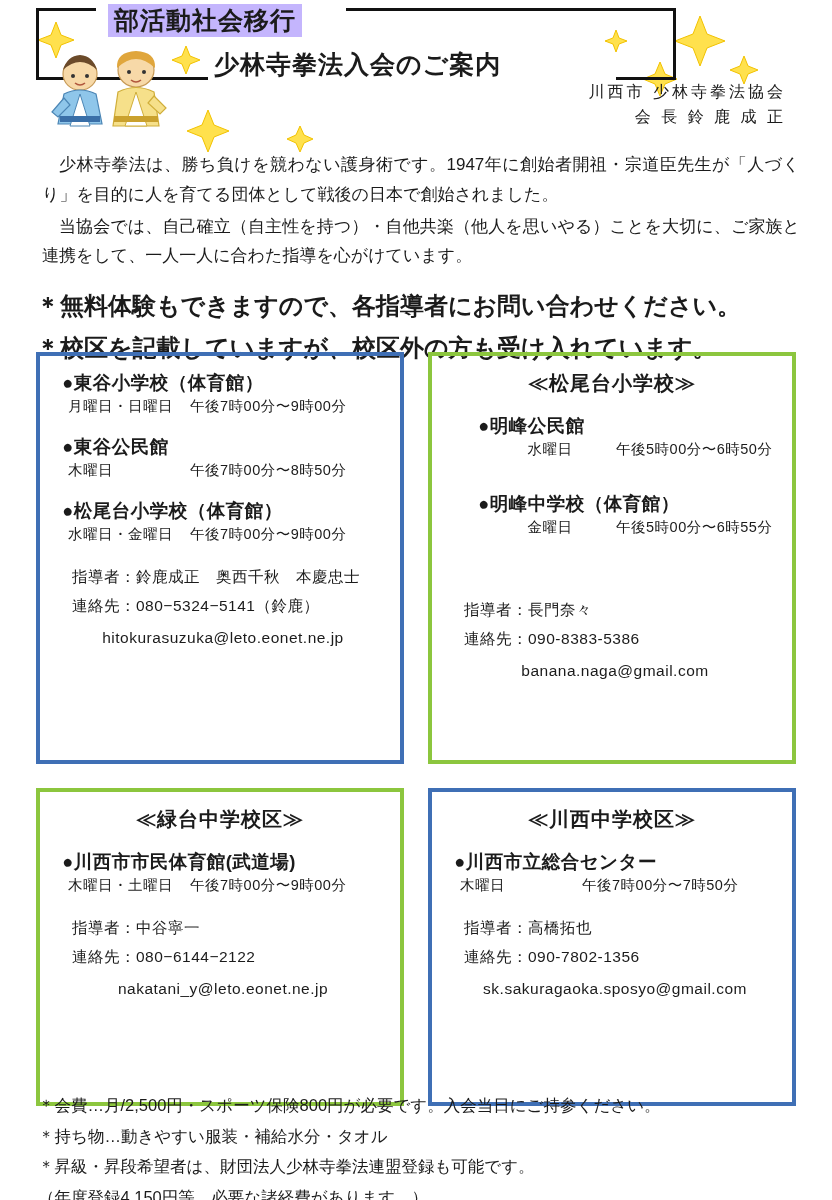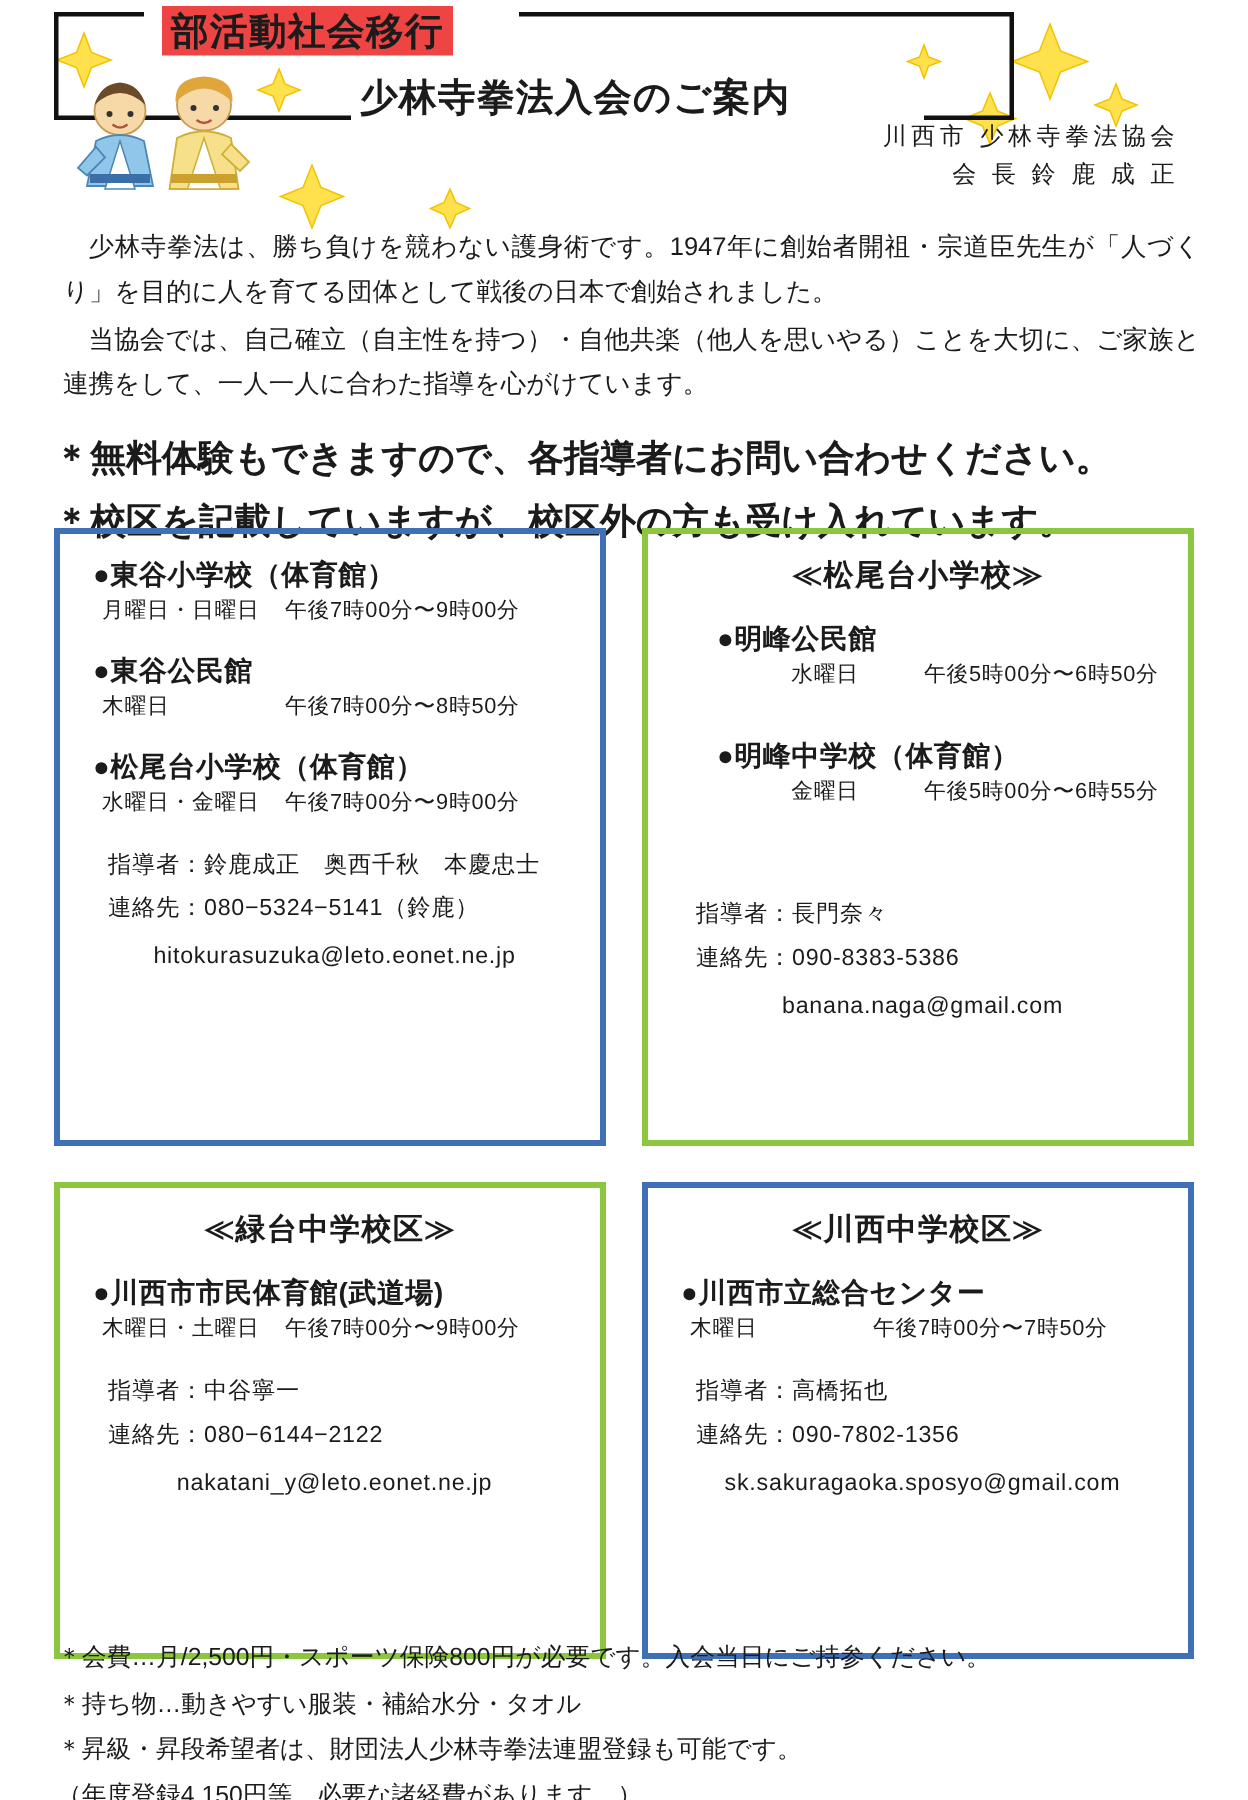--- a/index.html
+++ b/index.html
@@ -67,34 +67,33 @@
   }
 
   .title-line1 {
     position: absolute;
     left: 108px;
     top: 4px;
     font-size: 25px;
     font-weight: bold;
     letter-spacing: 1px;
     white-space: nowrap;
-    background: #ef4444;
+    background: #c4b5fd;
     padding: 0 6px;
   }
   .title-line2 {
     position: absolute;
     left: 208px;
     top: 48px;
     font-size: 25px;
     font-weight: bold;
     letter-spacing: 1px;
     white-space: nowrap;
     background: #fff;
     padding: 0 6px;
-    margin-left: 26px;
   }
 
   .kids-art {
     position: absolute;
     left: 44px;
     top: 48px;
     width: 140px;
     height: 90px;
   }
 

